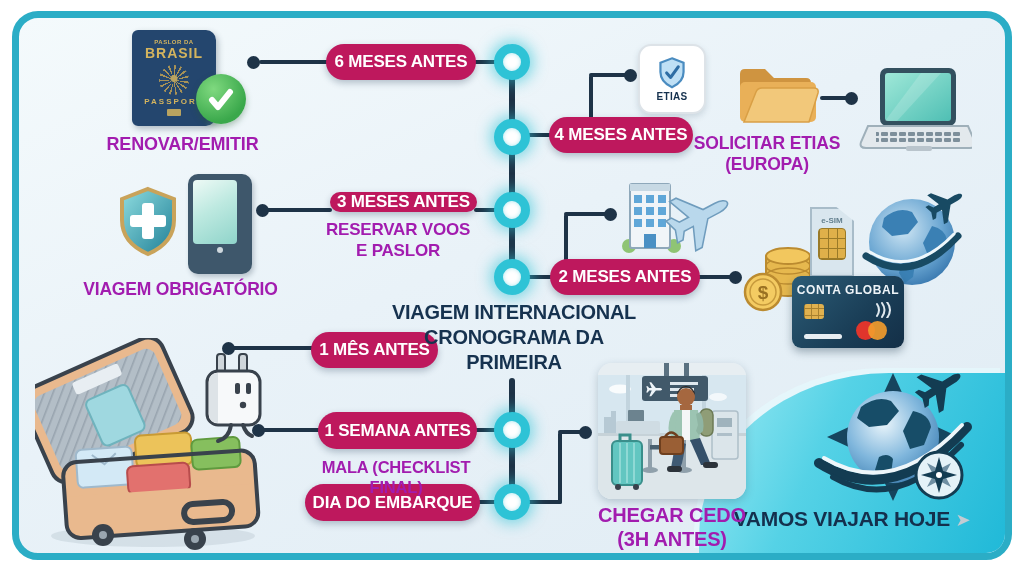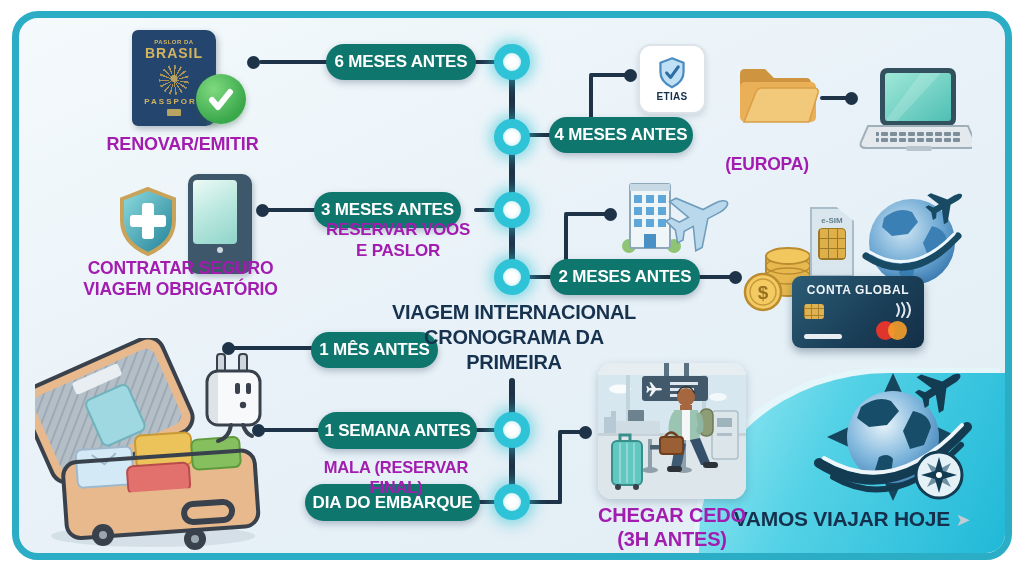--- a/index.html
+++ b/index.html
@@ -8,21 +8,21 @@
   
   .frame{left:12px;top:11px;width:986px;height:535px;border:7px solid #2badc6;border-radius:26px;
     background:linear-gradient(155deg,#f4fafc 0%,#e9f2f8 45%,#e0ecf4 100%);overflow:hidden;}
   
   .spine{width:6px;background:#1e3347;border-radius:3px;}
   .node{width:18px;height:18px;background:#fff;border:9px solid #2ec3d6;border-radius:50%;
     box-shadow:0 0 14px 4px rgba(46,195,214,.55), inset 0 0 4px rgba(46,195,214,.4);z-index:6;}
   .ln{background:#1e3347;border-radius:2px;z-index:3;}
   .h{height:4px;} .v{width:4px;}
   .dot{width:13px;height:13px;background:#1e3347;border-radius:50%;z-index:4;}
-  .pill{background:#0f766e;border-radius:22px;color:#fff;display:flex;align-items:center;justify-content:center;
+  .pill{background:#be185d;border-radius:22px;color:#fff;display:flex;align-items:center;justify-content:center;
     font-weight:700;font-size:17px;letter-spacing:-.2px;z-index:5;box-shadow:0 3px 7px rgba(20,48,77,.28);white-space:nowrap;text-align:center;}
   .lbl{color:#a21caf;font-weight:700;text-align:center;letter-spacing:-.2px;line-height:1.22;z-index:5;}
   .title{color:#16324f;font-weight:700;text-align:center;font-size:20px;line-height:25px;letter-spacing:-.3px;z-index:5;}
   .title span{display:block;}
   
   .passport{width:84px;height:96px;background:linear-gradient(100deg,#24466e 88%,#3a5d85 100%);
     border-radius:6px 10px 10px 6px;box-shadow:2px 3px 6px rgba(30,50,70,.3);color:#d4b45e;text-align:center;z-index:2;}
   .pp-top{font-size:6px;letter-spacing:.5px;margin-top:9px;font-weight:700;}
   .pp-country{font-size:14px;font-weight:700;letter-spacing:1px;}
   .pp-emblem{width:30px;height:30px;margin:4px auto 2px;border-radius:50%;
@@ -139,36 +139,36 @@
 <div class="abs dot" style="left:252px;top:424px;"></div>
 <div class="abs ln h" style="left:474px;top:428px;width:24px;"></div>
 <div class="abs ln h" style="left:477px;top:500px;width:22px;"></div>
 <div class="abs ln h" style="left:527px;top:500px;width:35px;"></div>
 <div class="abs ln v" style="left:558px;top:432px;height:72px;"></div>
 <div class="abs ln h" style="left:558px;top:430px;width:28px;"></div>
 <div class="abs dot" style="left:579px;top:426px;"></div>
 
 <div class="abs pill" style="left:326px;top:44px;width:150px;height:36px;">6 MESES ANTES</div>
 <div class="abs pill" style="left:549px;top:117px;width:144px;height:36px;">4 MESES ANTES</div>
-<div class="abs pill" style="left:314px;top:192px;width:147px;height:36px;">3 MESES ANTES</div>
+<div class="abs pill" style="left:330px;top:192px;width:147px;height:20px;">3 MESES ANTES</div>
 <div class="abs pill" style="left:550px;top:259px;width:150px;height:36px;">2 MESES ANTES</div>
 <div class="abs pill" style="left:311px;top:332px;width:127px;height:36px;">1 MÊS ANTES</div>
 <div class="abs pill" style="left:318px;top:412px;width:159px;height:37px;">1 SEMANA ANTES</div>
 <div class="abs pill" style="left:305px;top:484px;width:175px;height:37px;">DIA DO EMBARQUE</div>
 
 <div class="abs title" style="left:385px;top:300px;width:258px;">
   <span>VIAGEM INTERNACIONAL</span>
   <span>CRONOGRAMA DA PRIMEIRA</span>
 </div>
 
 <div class="abs lbl" style="left:318px;top:220px;width:160px;font-size:17px;">
   <span>RESERVAR VOOS</span><br>
   <span>E PASLOR</span>
 </div>
-<div class="abs lbl" style="left:296px;top:457px;width:200px;font-size:16.5px;">MALA (RESERVAR FINAL)</div>
+<div class="abs lbl" style="left:296px;top:457px;width:200px;font-size:16.5px;">MALA (CHECKLIST FINAL)</div>
 
 <div class="abs passport" style="left:132px;top:30px;">
   <div class="pp-top">PASLOR DA</div>
   <div class="pp-country">BRASIL</div>
   <div class="pp-emblem"></div>
   <div class="pp-bottom">PASSPORT</div>
   <div class="pp-chip"></div>
 </div>
 <div class="abs check" style="left:196px;top:74px;width:50px;height:50px;">
   <svg width="30" height="30" viewBox="0 0 30 30">
@@ -186,21 +186,21 @@
     </defs>
   <path d="M32 3 L58 13 V34 C58 52 46 62 32 68 C18 62 6 52 6 34 V13 Z" fill="url(#sh)" stroke="#c9a35a" stroke-width="4"></path>
   <rect x="26" y="17" width="12" height="36" rx="3" fill="#fff"></rect>
   <rect x="14" y="29" width="36" height="12" rx="3" fill="#fff"></rect>
 </svg>
 <div class="abs phone" style="left:188px;top:174px;width:54px;height:86px;">
   <div class="scr" style="display:block;width:44px;height:64px;"></div>
   <div class="dotb"></div>
 </div>
 <div class="abs lbl" style="left:78px;top:258px;width:205px;font-size:17.5px;">
-  <span>CONTRATAR SEGURO</span><br>
+  <br>
   <span>VIAGEM OBRIGATÓRIO</span>
 </div>
 
 <div class="abs etias" style="left:638px;top:44px;width:64px;height:66px;">
   <svg width="30" height="32" viewBox="0 0 64 72">
     <path d="M32 3 L58 13 V34 C58 52 46 62 32 68 C18 62 6 52 6 34 V13 Z" fill="#bfe0f5" stroke="#4a8cc0" stroke-width="5"></path>
     <path d="M20 36 l9 10 L46 22" stroke="#2e6da4" stroke-width="7" fill="none" stroke-linecap="round" stroke-linejoin="round"></path>
   </svg>
   <div class="tx">ETIAS</div>
 </div>
@@ -220,21 +220,21 @@
       </pattern>
   </defs>
   <rect x="26" y="2" width="76" height="58" rx="7" fill="#33505f"></rect>
   <rect x="31" y="7" width="66" height="48" rx="3" fill="url(#lg)"></rect>
   <polygon points="31,55 67,7 87,7 43,55" fill="#ffffff" opacity=".18"></polygon>
   <path d="M14 60 h100 l7 16 q2 6 -5 6 H12 q-7 0 -5 -6 z" fill="#e3e9ed" stroke="#9fb0ba" stroke-width="2"></path>
   <rect x="22" y="64" width="84" height="13" fill="url(#kb)"></rect>
   <rect x="52" y="80" width="26" height="5" rx="2" fill="#b9c4cc"></rect>
 </svg>
 <div class="abs lbl" style="left:693px;top:133px;width:148px;font-size:17.5px;">
-  <br>
+  <span>SOLICITAR ETIAS</span><br>
   <span>(EUROPA)</span>
 </div>
 
 <svg class="abs" style="left:620px;top:180px;width:62px;height:74px;z-index:2;" viewBox="0 0 62 74">
   <circle cx="9" cy="66" r="7" fill="#8fc474"></circle>
     <circle cx="54" cy="66" r="7" fill="#8fc474"></circle>
   <rect x="10" y="4" width="40" height="64" rx="2" fill="#f0f5f8" stroke="#8ea8ba" stroke-width="2"></rect>
   <rect x="10" y="4" width="40" height="7" fill="#c7d9e4"></rect>
   <g fill="#5fa7d8">
     <rect x="14" y="15" width="8" height="8"></rect>
@@ -277,21 +277,21 @@
   <circle cx="54" cy="54" r="43" fill="url(#g1)"></circle>
   <path d="M26 30 q14 -12 28 -6 l6 10 -10 12 -16 2 -10 -9 z" fill="#3a80b4"></path>
   <path d="M44 74 q8 -5 13 2 l-2 13 -8 6 -6 -10 z" fill="#3a80b4"></path>
   <path d="M74 38 q13 3 15 14 l-6 15 -12 3 -6 -15 z" fill="#3a80b4"></path>
   <path d="M8 68 Q54 98 100 48" stroke="#184a63" stroke-width="7" fill="none" stroke-linecap="round"></path>
   <path d="M12 64 Q54 90 96 46" stroke="#eef7fb" stroke-width="3" fill="none" stroke-linecap="round"></path>
   <g transform="translate(68,-4) rotate(-30 20 20) scale(0.62)">
     <path fill="#184a63" d="M62 32c0-2.8-5-5-11-5H38L20 5h-7l9 22H12l-5-7H1l4 12-4 12h6l5-7h10l-9 22h7l18-22h13c6 0 11-2.2 11-5z"></path>
   </g>
 </svg>
-<div class="abs card" style="left:792px;top:276px;width:132px;height:72px;">
+<div class="abs card" style="left:792px;top:276px;width:112px;height:72px;">
   <div class="nm">CONTA GLOBAL</div>
   <div class="chip"></div>
   <svg class="abs" style="right:12px;top:26px;width:18px;height:16px;" viewBox="0 0 18 16">
     <path d="M3 2 q4 6 0 12 M8 1 q5 7 0 14 M13 0 q6 8 0 16" stroke="#dfe8ee" stroke-width="2" fill="none" stroke-linecap="round"></path>
   </svg>
   <div class="stripe"></div>
   <div class="mc">
       <i class="c1"></i>
       <i class="c2"></i>
     </div>

